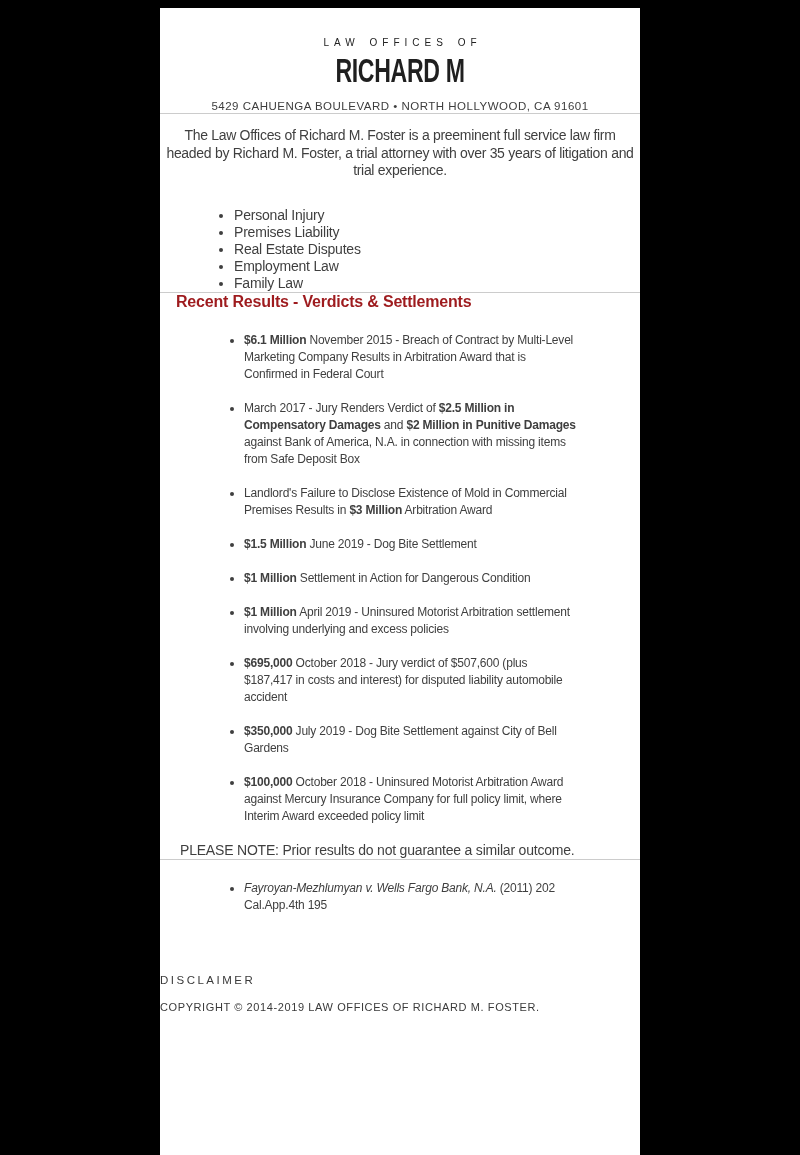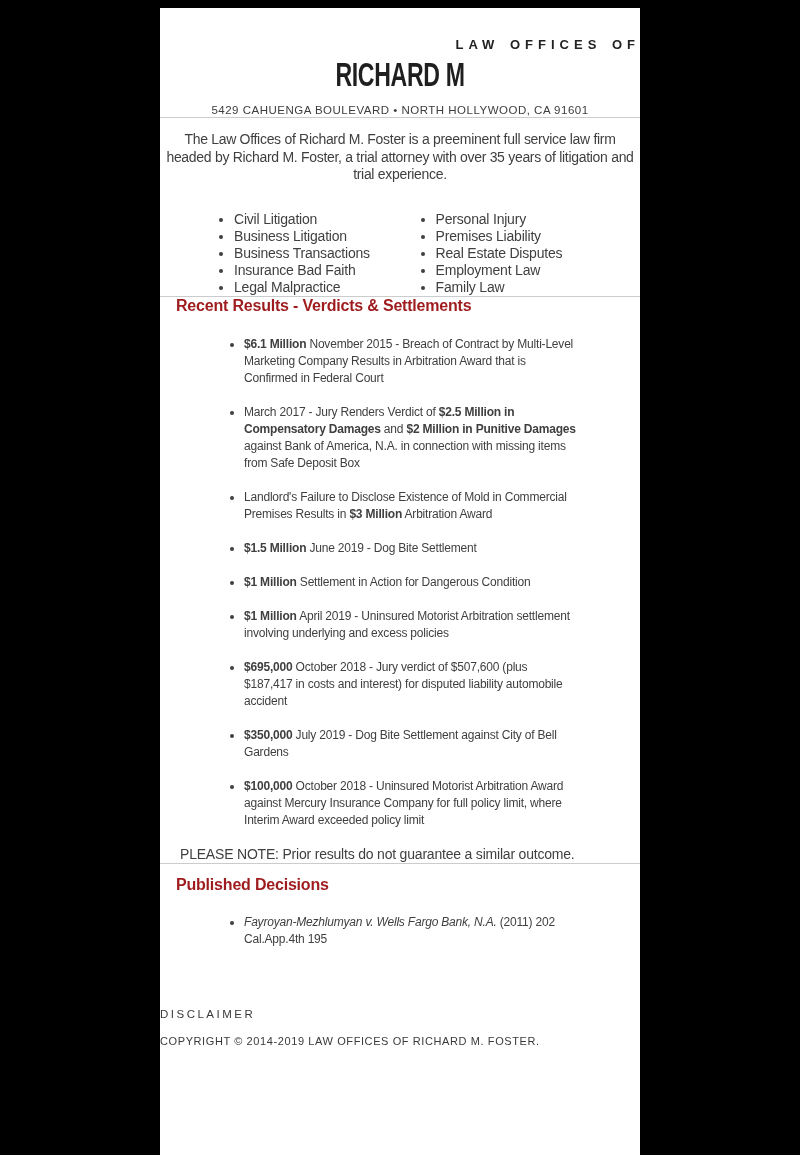--- a/index.html
+++ b/index.html
@@ -14,22 +14,22 @@
     min-height: 1147px;
     margin: 8px auto 0 auto;
     background: #ffffff;
     padding-bottom: 24px;
     overflow: hidden;
   }
 
   
   .logo { text-align: center; margin-top: 29px; color: #1f1f1f; }
   .logo-top {
-    font-size: 13px; font-weight: 700; letter-spacing: 5px; word-spacing: 2px;
-    color: #222; margin-left: 5px; text-align: right;
+    font-size: 10px; font-weight: 400; letter-spacing: 5px; word-spacing: 2px;
+    color: #222; margin-left: 5px;
   }
   .logo-line { display: block; }
   .logo-name1 {
     display: inline-block; font-size: 34px; font-weight: 700; line-height: 30px;
     transform: scaleX(0.68); transform-origin: 50% 50%; letter-spacing: -0.5px;
     margin-top: 7px;
   }
   .logo-name2 {
     display: inline-block; font-size: 47px; font-weight: 700; line-height: 37px;
     transform: scaleX(0.78); transform-origin: 50% 50%; letter-spacing: -0.5px;
@@ -121,27 +121,20 @@
 
   <div class="contact">
     <div class="contact-line">5429 CAHUENGA BOULEVARD • NORTH HOLLYWOOD, CA 91601</div>
   </div>
 
   <hr class="rule rule1">
 
   <p class="intro">The Law Offices of Richard M. Foster is a preeminent full service law firm headed by Richard M. Foster, a trial attorney with over 35 years of litigation and trial experience.</p>
 
   <div class="practice-columns">
-    <ul class="practice-left">
-        <li>Civil Litigation</li>
-        <li>Business Litigation</li>
-        <li>Business Transactions</li>
-        <li>Insurance Bad Faith</li>
-        <li>Legal Malpractice</li>
-      </ul>
     <ul class="practice-right">
         <li>Personal Injury</li>
         <li>Premises Liability</li>
         <li>Real Estate Disputes</li>
         <li>Employment Law</li>
         <li>Family Law</li>
       </ul>
   </div>
 
   <hr class="rule rule2">
@@ -157,21 +150,20 @@
       <li><span style="font-weight: 700;">$1 Million</span><span> April 2019 - Uninsured Motorist Arbitration settlement involving underlying and excess policies</span></li>
       <li><span style="font-weight: 700;">$695,000</span><span> October 2018 - Jury verdict of $507,600 (plus $187,417 in costs and interest) for disputed liability automobile accident</span></li>
       <li><span style="font-weight: 700;">$350,000</span><span> July 2019 - Dog Bite Settlement against City of Bell Gardens</span></li>
       <li><span style="font-weight: 700;">$100,000</span><span> October 2018 - Uninsured Motorist Arbitration Award against Mercury Insurance Company for full policy limit, where Interim Award exceeded policy limit</span></li>
     </ul>
 
   <p class="please-note">PLEASE NOTE: Prior results do not guarantee a similar outcome.</p>
 
   <hr class="rule rule3">
 
-  <h2 class="section-heading heading-published" style="color:#9e1b1e;">Published Decisions</h2>
 
   <ul class="decisions-list">
       <li><span style="font-style: italic;">Fayroyan-Mezhlumyan v. Wells Fargo Bank, N.A.</span><span> (2011) 202 Cal.App.4th 195</span></li>
     </ul>
 
   <div class="footer">
     <a class="disclaimer">DISCLAIMER</a>
     <div class="copyright">COPYRIGHT © 2014-2019 LAW OFFICES OF RICHARD M. FOSTER.</div>
   </div>
 

